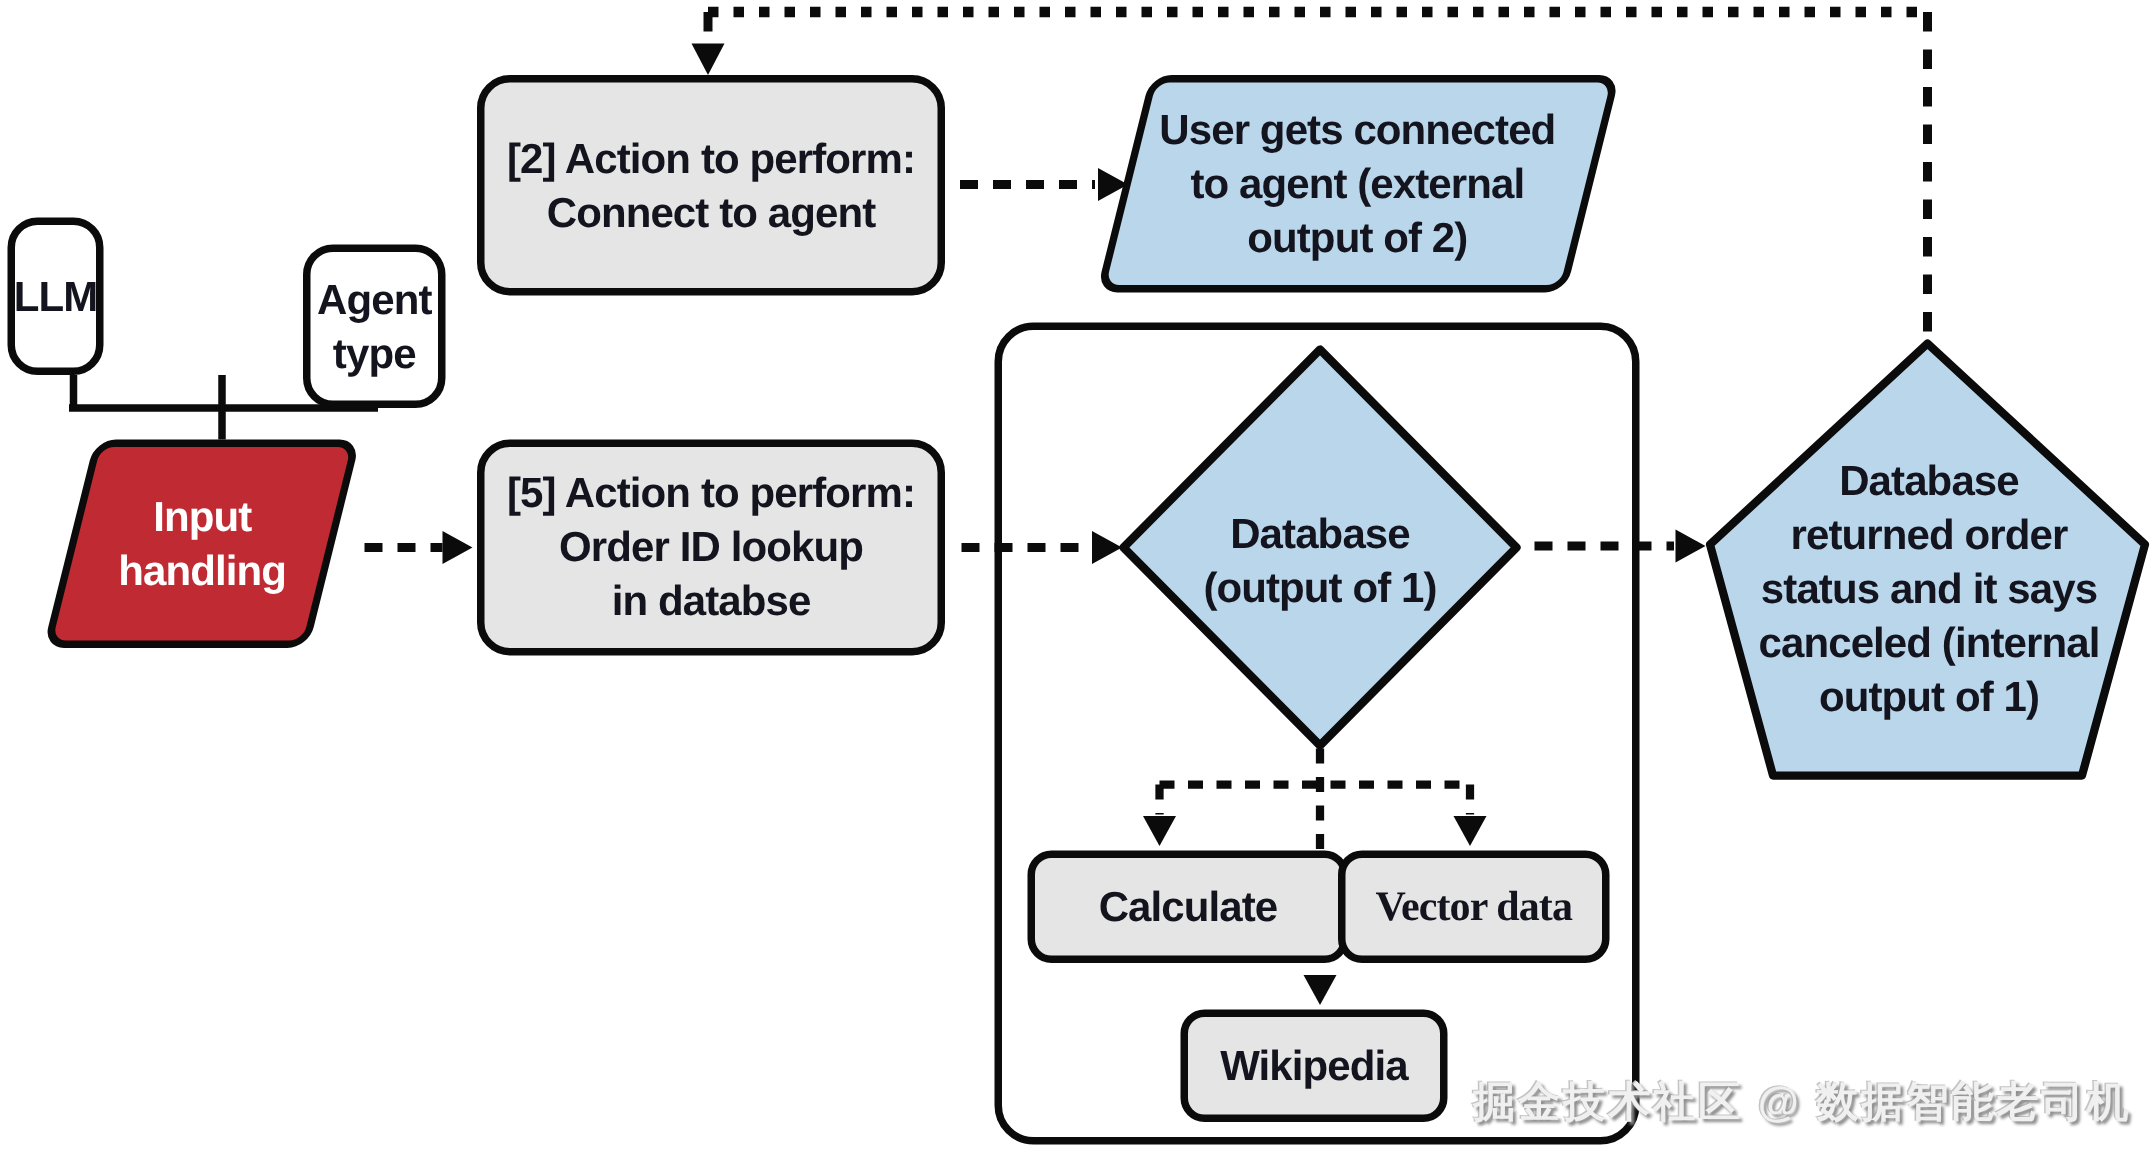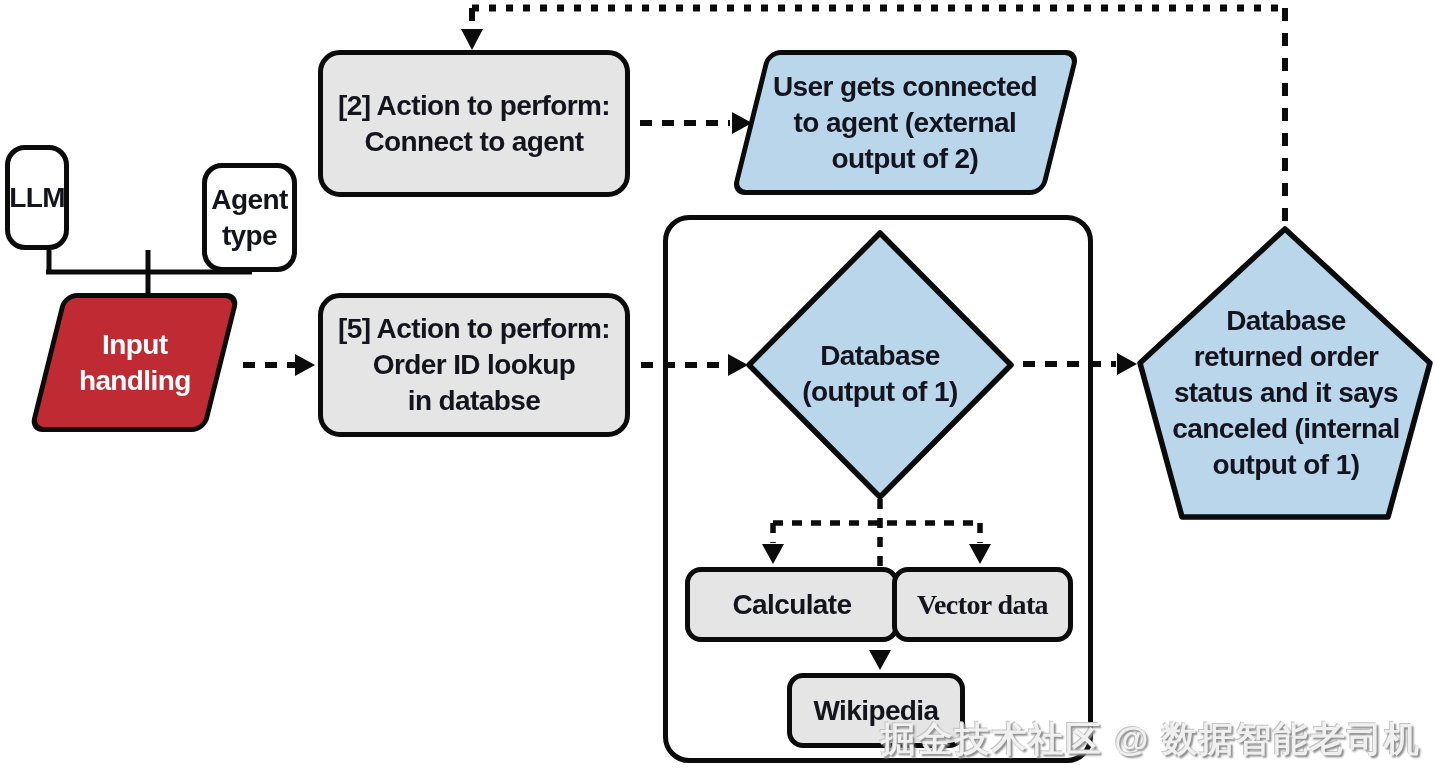--- a/index.html
+++ b/index.html
@@ -70,21 +70,21 @@
     align-items: flex-end;
     justify-content: center;
     z-index: 4;
     pointer-events: none;
   }
   .watermark {
     position: absolute;
     right: 14px;
     top: 716px;
     z-index: 5;
-    font-size: 35px;
+    font-size: 28px;
     font-weight: bold;
     letter-spacing: 2px;
     color: #f0f0f0;
     text-shadow: 2px 2px 2px #8d8d8d, -1px -1px 0 #c4c4c4;
   }
 </style>
 </head>
 <body>
 
 <div class="canvas">

